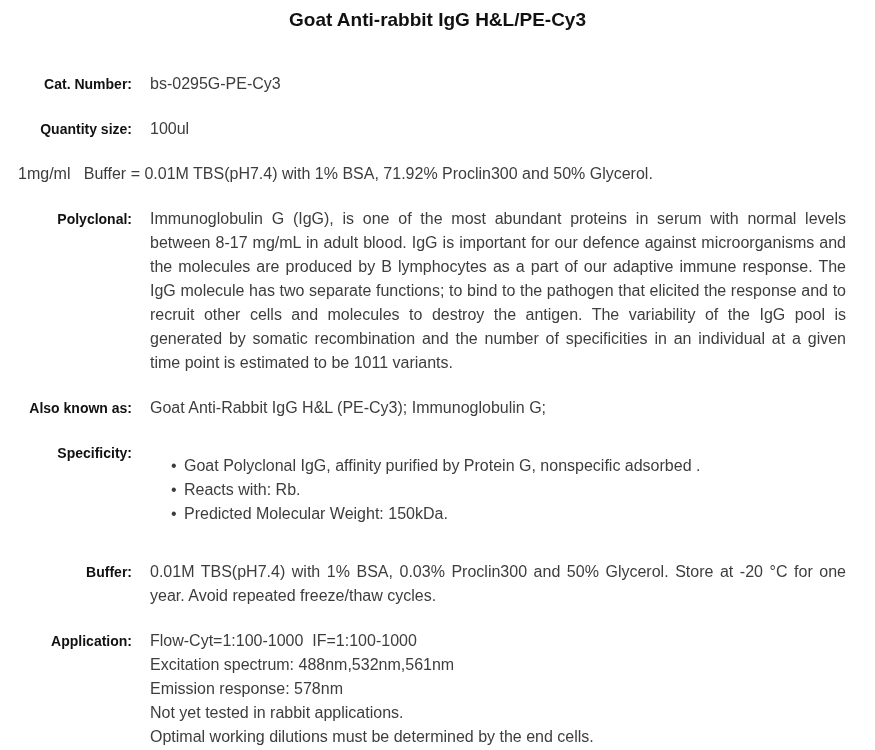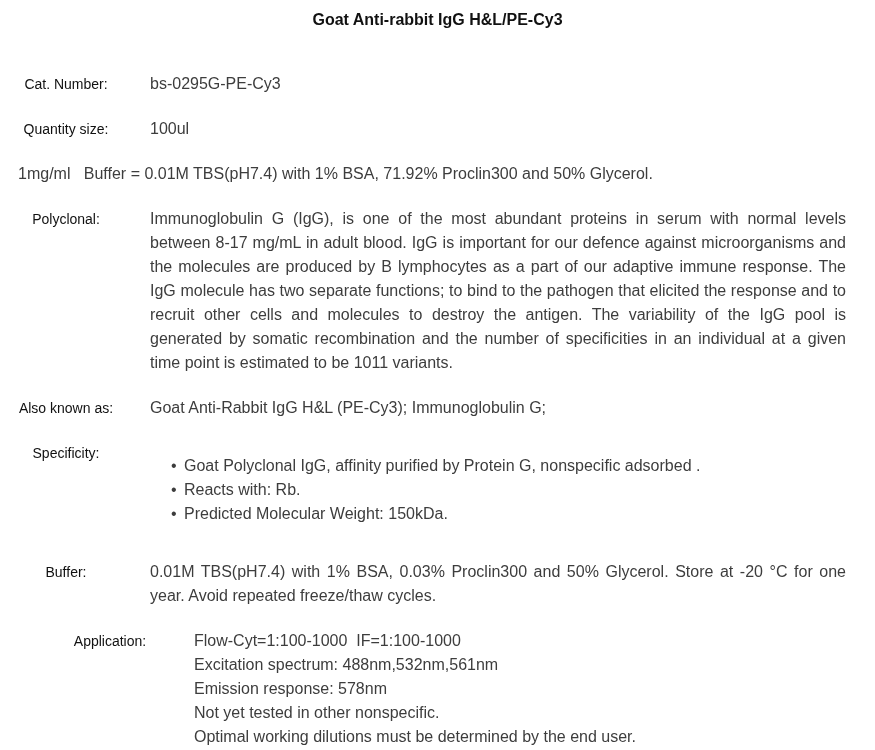--- a/index.html
+++ b/index.html
@@ -16,36 +16,36 @@
   }
   .page {
     box-sizing: border-box;
     width: 875px;
     height: 750px;
     padding: 8px 29px 0 0;
   }
   .doc-title {
     margin: 0 0 40px 0;
     text-align: center;
-    font-size: 16px;
+    font-size: 19px;
     line-height: 24px;
     font-weight: bold;
     color: #111111;
     padding-left: 29px; 
   }
   .row {
     display: flex;
     align-items: flex-start;
     margin-bottom: 21px;
   }
-  .row:last-child { margin-bottom: 8px; padding-left: 44px; }
+  .row:last-child { margin-bottom: 8px; }
   .label-col {
     flex: 0 0 132px;
-    text-align: center;
-    font-weight: normal;
+    text-align: right;
+    font-weight: bold;
     color: #111111;
     font-size: 14px;
     line-height: 24px;
     white-space: nowrap;
   }
   .value-col {
     flex: 1 1 auto;
     margin-left: 18px;
     font-size: 16px;
     line-height: 24px;
@@ -129,18 +129,18 @@
       <p class="justify">0.01M TBS(pH7.4) with 1% BSA, 0.03% Proclin300 and 50% Glycerol. Store at -20 °C for one year. Avoid repeated freeze/thaw cycles.</p>
     </div>
   </div>
 
   <div class="row">
     <div class="label-col">Application:</div>
     <div class="value-col app-lines">
       <p class="pre">Flow-Cyt=1:100-1000  IF=1:100-1000</p>
       <p>Excitation spectrum: 488nm,532nm,561nm</p>
       <p>Emission response: 578nm</p>
-      <p>Not yet tested in other nonspecific.</p>
-      <p>Optimal working dilutions must be determined by the end user.</p>
+      <p>Not yet tested in rabbit applications.</p>
+      <p>Optimal working dilutions must be determined by the end cells.</p>
     </div>
   </div>
 
 </div>
 
 </body></html>

